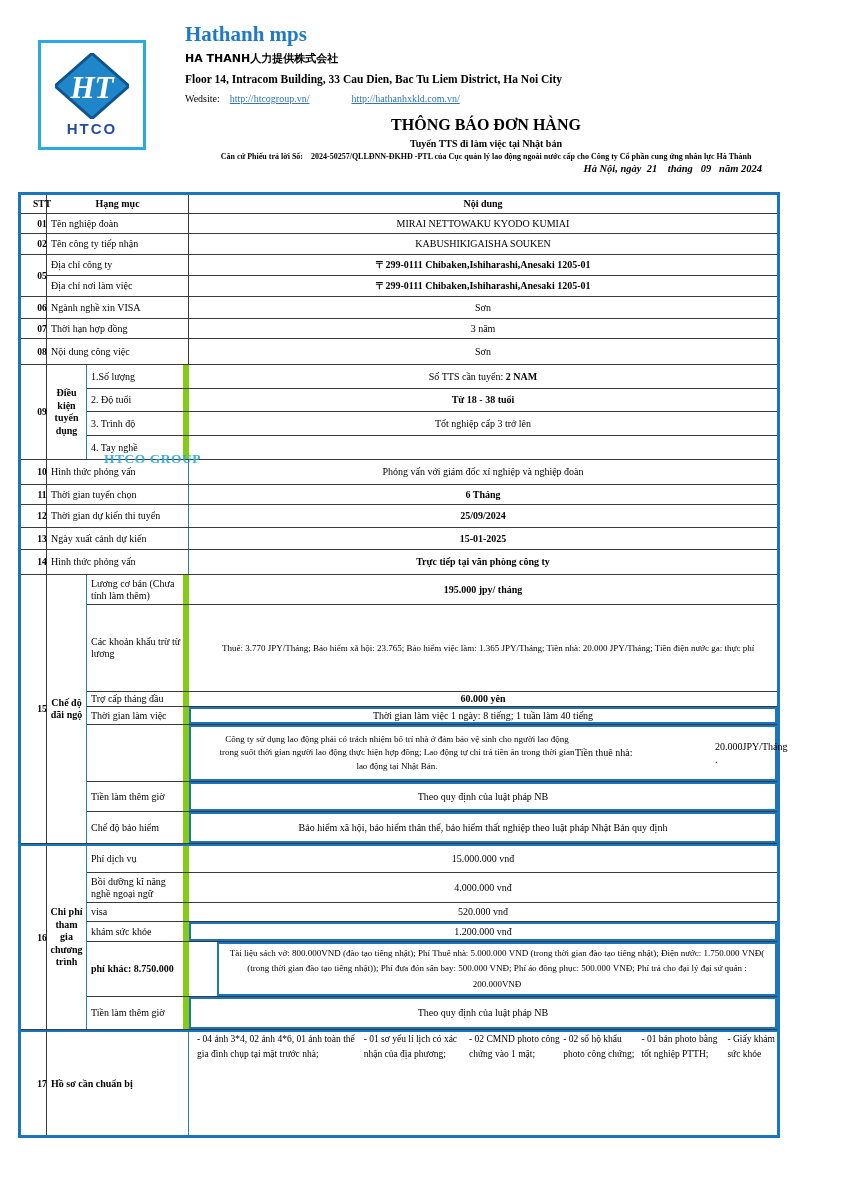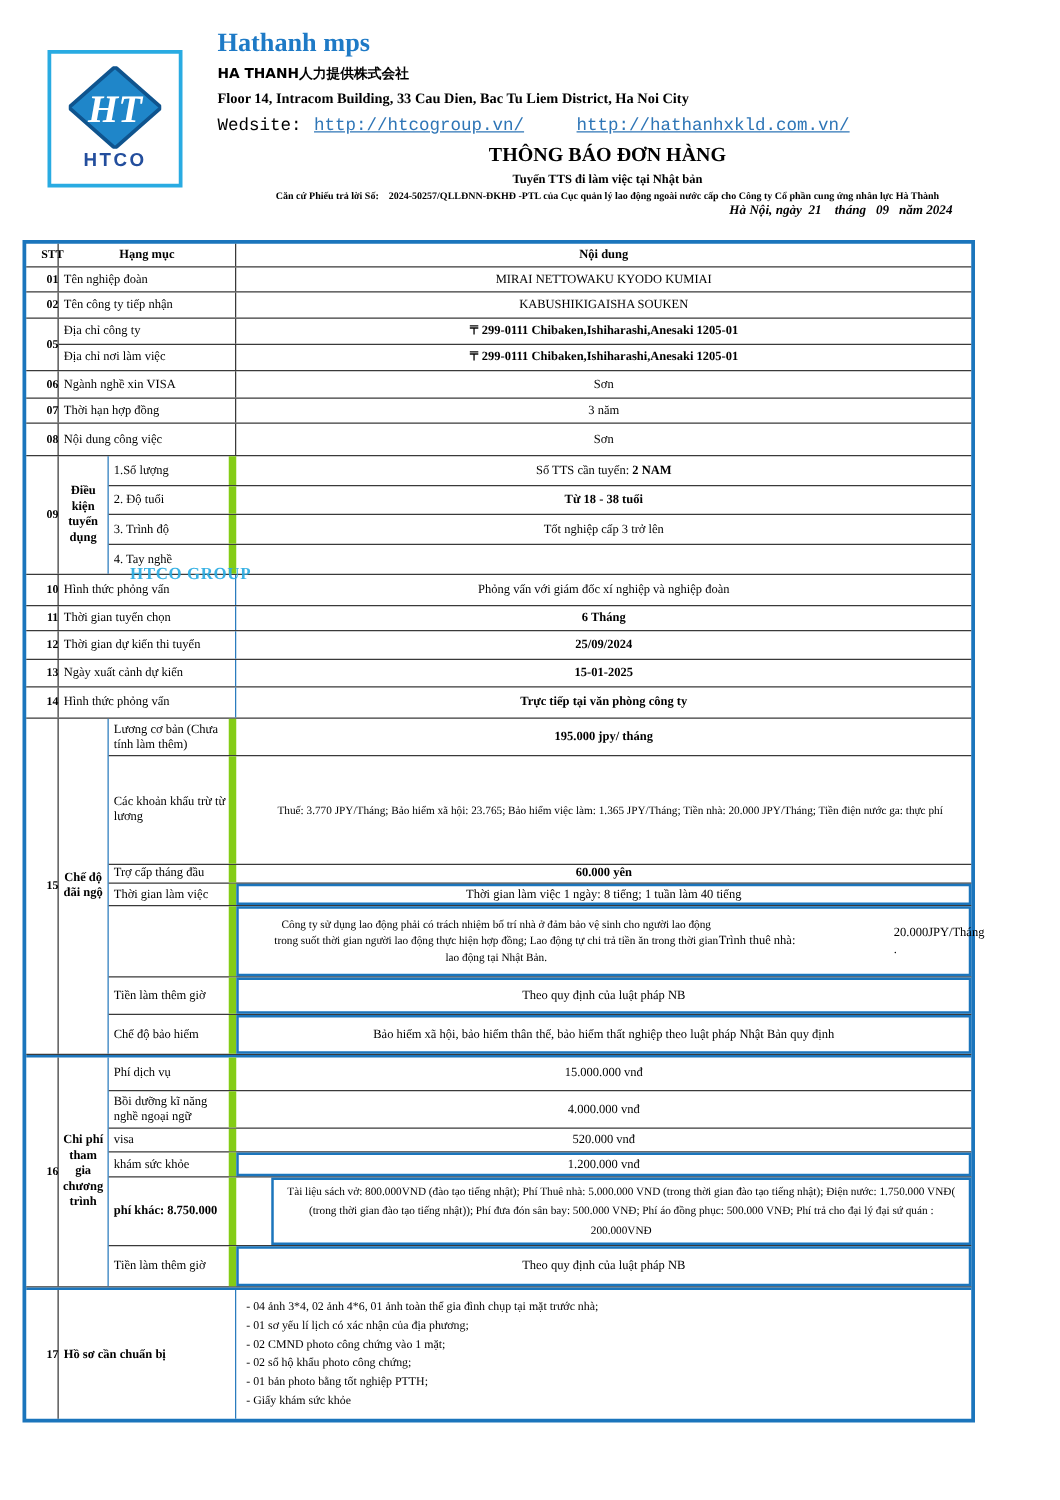--- a/index.html
+++ b/index.html
@@ -6,25 +6,25 @@
   html,body { width: 848px; height: 1200px; background: #fff; }
   body { font-family: "Liberation Serif", "DejaVu Serif", serif; color: #000; position: relative; font-size: 10px; }
   .b { font-weight: bold; }
 
   
   .logo { position: absolute; left: 38px; top: 40px; width: 108px; height: 110px;
           border: 3px solid #29abe2; display: flex; flex-direction: column;
           align-items: center; justify-content: center; background: #fff; }
   .logo-txt { color: #234e9d; font-weight: bold; font-size: 15px; letter-spacing: 2px;
               font-family: "Liberation Sans", sans-serif; margin-top: 1px; }
-  .co { position: absolute; left: 174px; top: 22px; }
+  .co { position: absolute; left: 185px; top: 22px; }
   .co-name { color: #1e7ac6; font-weight: bold; font-size: 21px; }
   .co-jp { font-size: 11px; font-weight: bold; margin-top: 4px; font-family: "DejaVu Sans", sans-serif; }
-  .co-addr { font-size: 11.5px; font-weight: bold; margin-top: 7px; }
-  .co-web { font-size: 14px; margin-top: 8px; font-family: Liberation Mono, monospace; }
+  .co-addr { font-size: 11.5px; font-weight: bold; margin-top: 7px; text-align: right; }
+  .co-web { font-size: 10px; margin-top: 8px; }
   .lnk { color: #2e75b6; text-decoration: underline; margin-left: 10px; cursor: pointer; }
   .lnk2 { margin-left: 42px; }
   .titleblock { position: absolute; left: 210px; top: 116px; width: 552px; text-align: center; }
   .t1 { font-size: 16px; font-weight: bold; }
   .t2 { font-size: 10px; font-weight: bold; margin-top: 4px; }
   .t3 { font-size: 8px; font-weight: bold; margin-top: 3px; white-space: pre; }
   .t4 { font-size: 10.5px; font-weight: bold; font-style: italic; text-align: right; margin-top: 2px; white-space: pre; }
   .wm { position: absolute; left: 104px; top: 451px; color: rgba(41,171,226,.92);
         font-weight: bold; font-size: 13.5px; letter-spacing: .5px; z-index: 5; }
 
@@ -44,21 +44,21 @@
   .rows { flex: 1 1 auto; display: flex; flex-direction: column; min-width: 0; }
   .rows .tr:last-child { border-bottom: none; }
   .cc { justify-content: center; padding-left: 0; text-align: center; }
   .small { font-size: 9px; margin-left: 28px; }
   .vblue { border: 2px solid #1b75bc; }
   .bt-blue { border-top: 2px solid #1b75bc; }
   .housing { display: flex; align-items: center; width: 100%; height: 100%; }
   .housing .htxt { flex: 0 0 356px; text-align: center; line-height: 1.5; padding: 0 0; }
   .housing .hlab { flex: 0 0 110px; text-align: left; }
   .housing .hval { flex: 1; text-align: left; padding-left: 30px; }
-  .doclist { display: flex; flex-direction: column; justify-content: center; align-items: flex-start;
+  .doclist { display: flex; flex-direction: row; justify-content: center; align-items: flex-start;
              height: 100%; width: 100%; padding-left: 8px; line-height: 15px; font-size: 9.5px; }
 </style>
 </head>
 <body>
 
 <div class="page">
 
   <div class="logo">
     <svg width="74" height="66" viewBox="0 0 100 88">
       <polygon points="50,0 100,44 50,88 0,44" fill="#1f86c9" stroke="#0f548e" stroke-width="4"></polygon>
@@ -209,21 +209,21 @@
         </div>
         <div class="tr" style="height:18px">
           <div class="td sublab">Thời gian làm việc</div>
           <div class="td val vblue">Thời gian làm việc 1 ngày: 8 tiếng; 1 tuần làm 40 tiếng</div>
         </div>
         <div class="tr" style="height:57px">
           <div class="td sublab"></div>
           <div class="td val vblue" style="padding:0">
             <div class="housing">
               <div class="htxt small">Công ty sử dụng lao động phải có trách nhiệm bố trí nhà ở đảm bảo vệ sinh cho người lao động trong suốt thời gian người lao động thực hiện hợp đồng; Lao động tự chi trả tiền ăn trong thời gian lao động tại Nhật Bản.</div>
-              <div class="hlab">Trình thuê nhà:</div>
+              <div class="hlab">Tiền thuê nhà:</div>
               <div class="hval">20.000JPY/Tháng .</div>
             </div>
           </div>
         </div>
         <div class="tr" style="height:30px">
           <div class="td sublab">Tiền làm thêm giờ</div>
           <div class="td val vblue">Theo quy định của luật pháp NB</div>
         </div>
         <div class="tr" style="height:31px">
           <div class="td sublab">Chế độ bảo hiểm</div>

